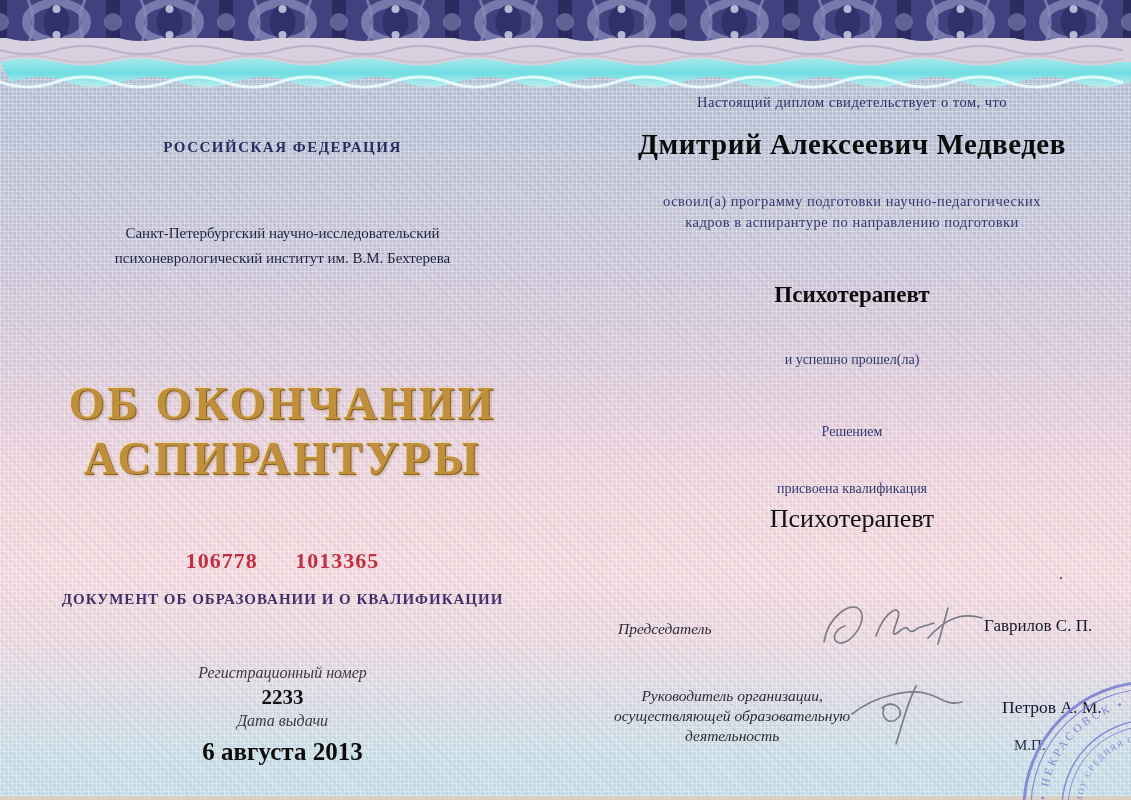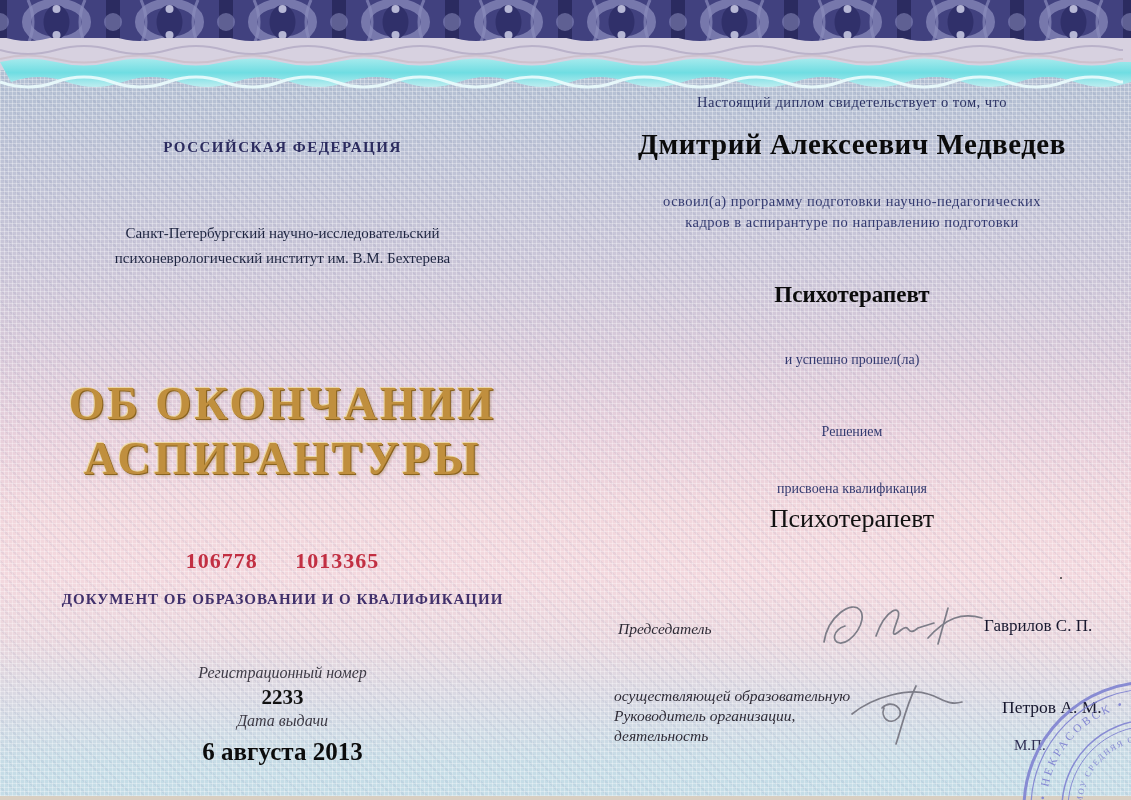--- a/index.html
+++ b/index.html
@@ -43,21 +43,21 @@
   .date-label{top:712px;font-size:16px;}
   .date-val{top:738px;font-size:25px;font-weight:700;color:#0c0c0c;}
   .intro{top:94px;font-size:14.5px;color:#2b3264;letter-spacing:.5px;}
   .holder{top:128px;font-size:29px;font-weight:700;color:#0b0b0b;letter-spacing:.5px;}
   .program{top:191px;font-size:14.5px;line-height:21px;color:#333a70;letter-spacing:.5px;}
   .spec-bold{top:282px;font-size:23px;font-weight:700;color:#0b0b0b;}
   .passed{top:352px;font-size:14px;color:#333a70;}
   .decision{top:424px;font-size:14px;color:#333a70;}
   .qual-label{top:481px;font-size:14px;color:#333a70;}
   .qual-val{top:504px;font-size:26px;color:#111;}
-  .sig-label{position:absolute;text-align:left;font-style:italic;font-size:15.5px;color:#2e2b36;}
+  .sig-label{position:absolute;text-align:center;font-style:italic;font-size:15.5px;color:#2e2b36;}
   .sig-name{position:absolute;text-align:left;font-size:17px;color:#17172e;}
   .sigsvg{position:absolute;}
   .mp{position:absolute;left:424px;top:737px;font-size:15px;color:#2e2e55;z-index:6;text-align:left;}
   .petrov{left:412px;top:697px;z-index:6;font-size:17.5px;}
   .seal-svg{position:absolute;left:1008px;top:670px;z-index:5;}
   .speck{position:absolute;left:1060px;top:577px;width:2px;height:2px;background:#3a3a3a;
     border-radius:50%;z-index:4;}
 </style>
 </head>
 <body>
@@ -146,22 +146,22 @@
       <g stroke="#7d7d88" stroke-width="1.7" fill="none" stroke-linecap="round">
         <path d="M14,46 C18,20 42,4 50,14 C58,24 42,48 30,47 C21,46 23,34 35,30"></path>
         <path d="M66,40 C76,12 92,8 88,22 C84,34 79,44 91,34 C101,26 96,42 108,32 L124,27"></path>
         <path d="M118,42 C136,22 152,16 172,22"></path>
         <path d="M138,12 L128,48"></path>
       </g>
     </svg>
     <div class="sig-name" style="left:394px;top:616px;">Гаврилов С. П.</div>
 
     <div class="sig-label" style="left:24px;top:686px;line-height:20px;">
+      <div>Руководитель организации,</div>
       <div>осуществляющей образовательную</div>
-      <div>Руководитель организации,</div>
       <div>деятельность</div>
     </div>
     <svg class="sigsvg" style="left:240px;top:678px;" width="150" height="70" viewBox="0 0 150 70">
       <g stroke="#7d7d88" stroke-width="1.7" fill="none" stroke-linecap="round">
         <path d="M22,36 C44,18 80,10 98,16 C112,20 118,28 132,24"></path>
         <path d="M86,8 C76,28 72,48 66,66"></path>
         <path d="M52,30 C62,20 76,32 68,40 C60,48 50,40 54,30"></path>
       </g>
     </svg>
     <div class="sig-name petrov">Петров А. М.</div>

